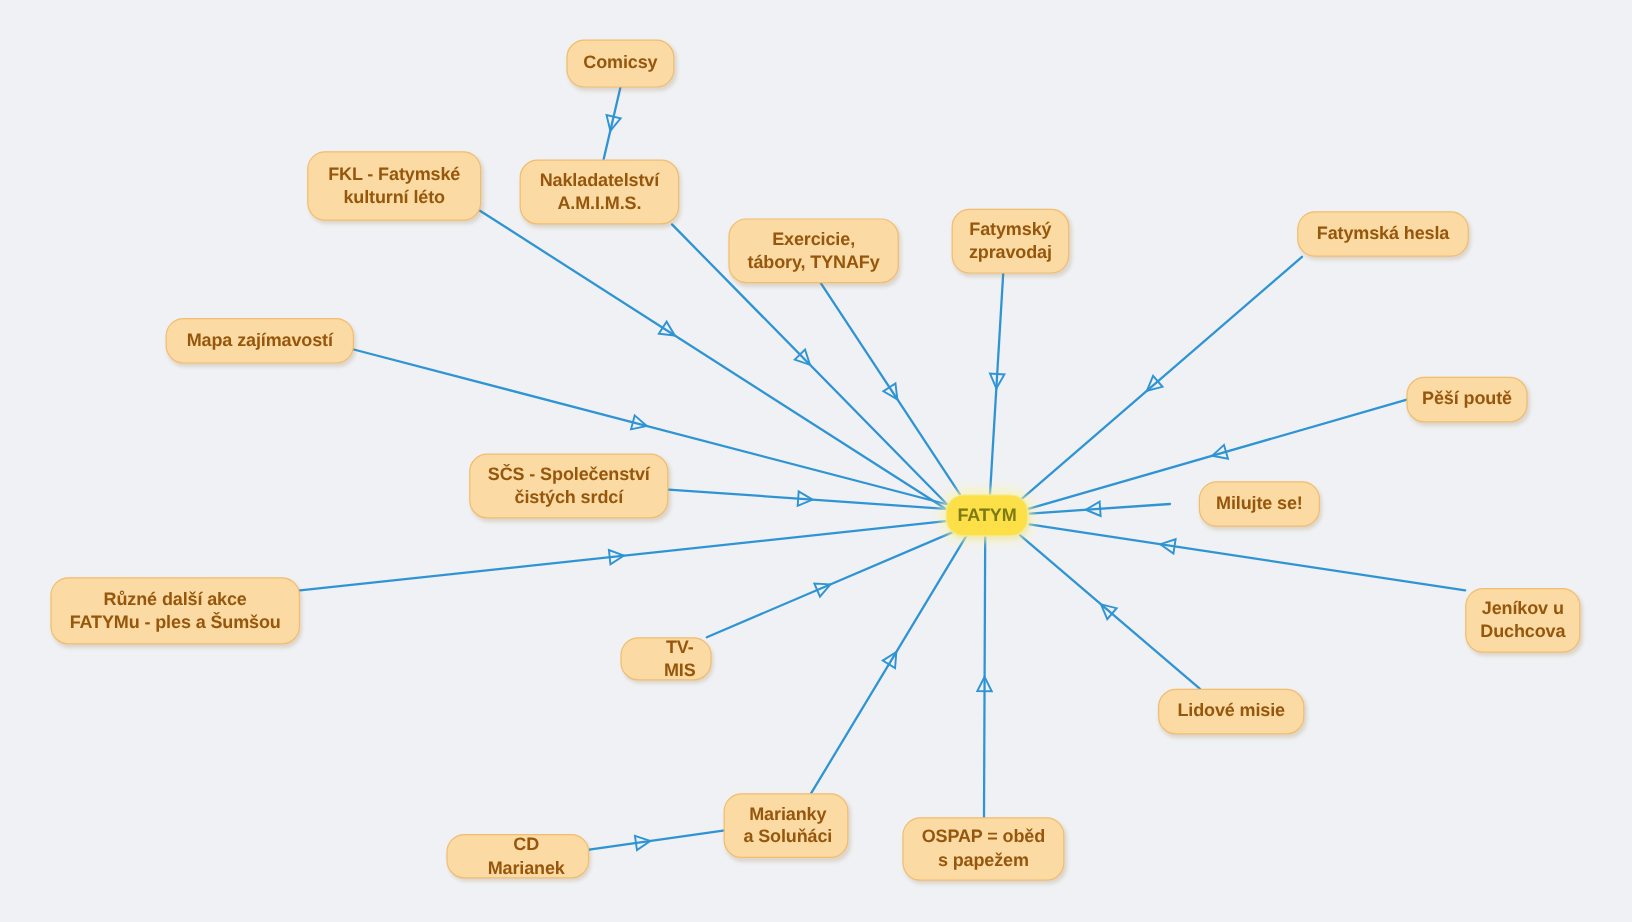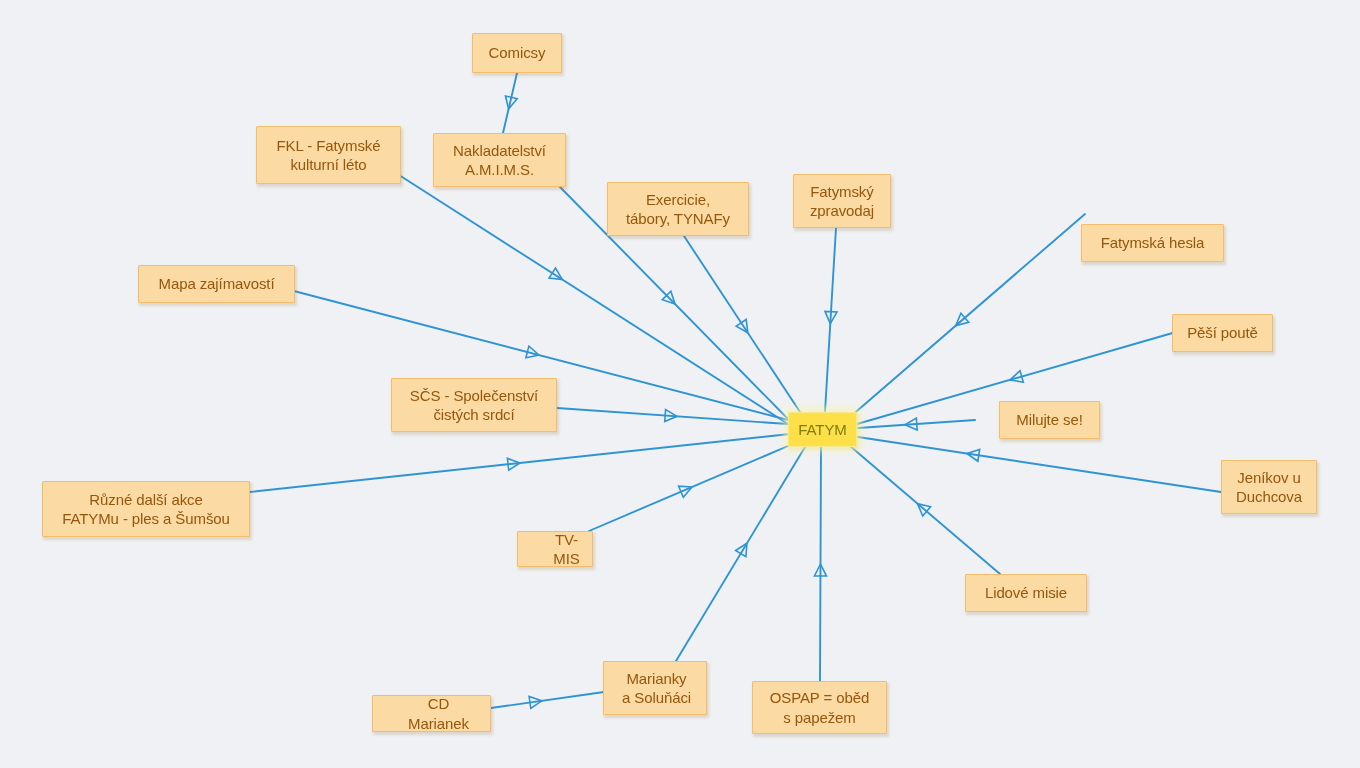--- a/index.html
+++ b/index.html
@@ -26,25 +26,25 @@
     height: 768px;
     pointer-events: none;
   }
   .node {
     position: absolute;
     box-sizing: border-box;
     display: flex;
     align-items: center;
     justify-content: center;
     text-align: center;
-    border-radius: 1px;
+    border-radius: 15px;
     background: #fbdaa4;
     border: 1px solid #f2bd6d;
     color: #96570c;
-    font-weight: normal;
+    font-weight: bold;
     font-size: 15px;
     line-height: 1.28;
     letter-spacing: -0.1px;
     padding: 2px 9px;
     box-shadow: 1.5px 2.5px 3px rgba(150,120,70,0.22);
     white-space: pre-line;
   }
   .node.central {
     background: #fde047;
     border-color: #f3ea92;
@@ -131,27 +131,27 @@
   <div id="node-layer">
       <div class="node" style="left: 472px; top: 33px; width: 90px; height: 40px;">Comicsy</div>
       <div class="node" style="left: 256px; top: 126px; width: 145px; height: 58px;">FKL - Fatymské
 kulturní léto</div>
       <div class="node" style="left: 433px; top: 133px; width: 133px; height: 54px;">Nakladatelství
 A.M.I.M.S.</div>
       <div class="node" style="left: 607px; top: 182px; width: 142px; height: 54px;">Exercicie,
 tábory, TYNAFy</div>
       <div class="node" style="left: 793px; top: 174px; width: 98px; height: 54px;">Fatymský
 zpravodaj</div>
-      <div class="node" style="left: 1081px; top: 176px; width: 143px; height: 38px; margin-top: 48px;">Fatymská hesla</div>
+      <div class="node" style="left: 1081px; top: 176px; width: 143px; height: 38px;">Fatymská hesla</div>
       <div class="node" style="left: 138px; top: 265px; width: 157px; height: 38px;">Mapa zajímavostí</div>
       <div class="node" style="left: 1172px; top: 297px; width: 101px; height: 38px; margin-top: 17px;">Pěší poutě</div>
       <div class="node" style="left: 391px; top: 378px; width: 166px; height: 54px;">SČS - Společenství
 čistých srdcí</div>
       <div class="node" style="left: 975px; top: 401px; width: 101px; height: 38px; margin-left: 24px;">Milujte se!</div>
-      <div class="node" style="left: 1221px; top: 460px; width: 96px; height: 54px;">Jeníkov u
+      <div class="node" style="left: 1221px; top: 490px; width: 96px; height: 54px;">Jeníkov u
 Duchcova</div>
       <div class="node" style="left: 42px; top: 481px; width: 208px; height: 56px;">Různé další akce
 FATYMu - ples a Šumšou</div>
       <div class="node" style="left: 517px; top: 531px; width: 76px; height: 36px; padding-left: 32px;">TV-MIS</div>
       <div class="node" style="left: 965px; top: 574px; width: 122px; height: 38px;">Lidové misie</div>
       <div class="node" style="left: 603px; top: 661px; width: 104px; height: 54px; padding-left: 12px;">Marianky
 a Soluňáci</div>
       <div class="node" style="left: 752px; top: 681px; width: 135px; height: 53px;">OSPAP = oběd
 s papežem</div>
       <div class="node" style="left: 372px; top: 695px; width: 119px; height: 37px; padding-left: 23px;">CD Marianek</div>

